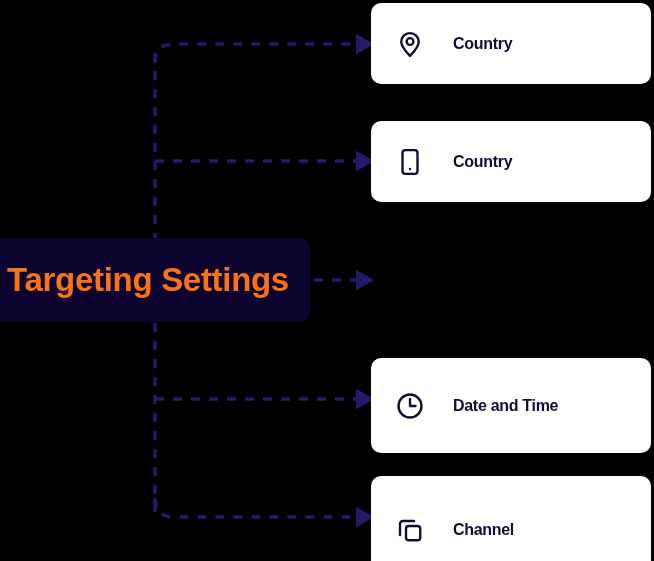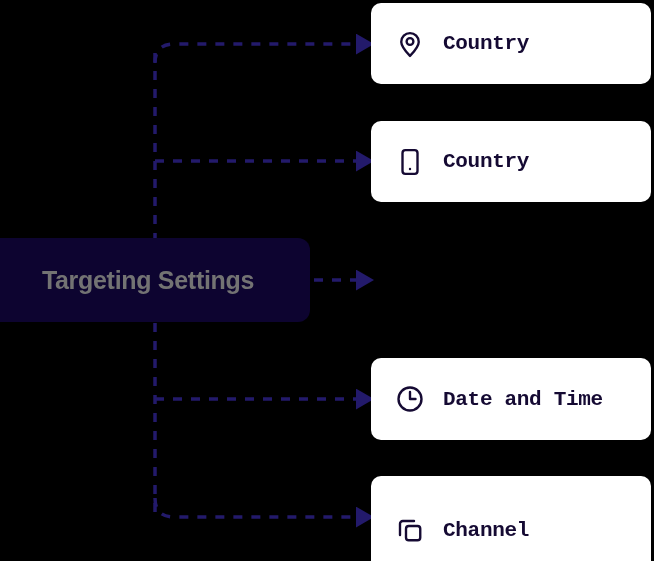--- a/index.html
+++ b/index.html
@@ -35,22 +35,22 @@
     width: 324px;
     height: 84px;
     background: #0d0430;
     border-radius: 12px;
     display: flex;
     align-items: center;
     justify-content: center;
     z-index: 3;
   }
   .root-label {
-    color: #737373;
-    font-size: 25px;
+    color: #f97316;
+    font-size: 33px;
     font-weight: bold;
     letter-spacing: -0.3px;
     white-space: nowrap;
   }
 
   
   .card {
     position: absolute;
     left: 371px;
     width: 280px;
@@ -66,27 +66,26 @@
     margin-left: 24px;
     width: 30px;
     height: 30px;
     display: flex;
     align-items: center;
     justify-content: center;
     color: #150a33;
   }
   .card-icon svg { display: block; }
   .card-label {
-    margin-left: 18px;
+    margin-left: 28px;
     color: #150a33;
-    font-size: 21px;
+    font-size: 16px;
     font-weight: bold;
     letter-spacing: -0.3px;
     white-space: nowrap;
-    font-family: Liberation Mono, monospace;
   }
 </style>
 </head>
 <body>
 
 <div id="canvas">
 
   <svg id="connectors" viewBox="0 0 654 561" xmlns="http://www.w3.org/2000/svg">
     <defs>
       <marker id="arrowhead" markerWidth="7" markerHeight="7" refX="1.2" refY="3" orient="auto" markerUnits="strokeWidth">
@@ -125,21 +124,21 @@
     <span class="card-icon">
       <svg width="30" height="30" viewBox="0 0 24 24" fill="none" stroke="currentColor" stroke-width="1.9" stroke-linecap="round" stroke-linejoin="round">
         <rect x="6" y="2.5" width="12" height="19" rx="2.3"></rect>
         <circle cx="12" cy="17.6" r="0.95" fill="currentColor" stroke="none"></circle>
       </svg>
     </span>
     <span class="card-label">Country</span>
   </div>
 
 
-  <div class="card" style="top:358px;height:82px;">
+  <div class="card" style="top:358px;height:95px;">
     <span class="card-icon">
       <svg width="30" height="30" viewBox="0 0 24 24" fill="none" stroke="currentColor" stroke-width="1.9" stroke-linecap="round" stroke-linejoin="round">
         <circle cx="12" cy="12" r="9.2"></circle>
         <polyline points="12,6.4 12,12 16.4,12"></polyline>
       </svg>
     </span>
     <span class="card-label">Date and Time</span>
   </div>
 
   <div class="card" style="top:476px;height:108px;">

